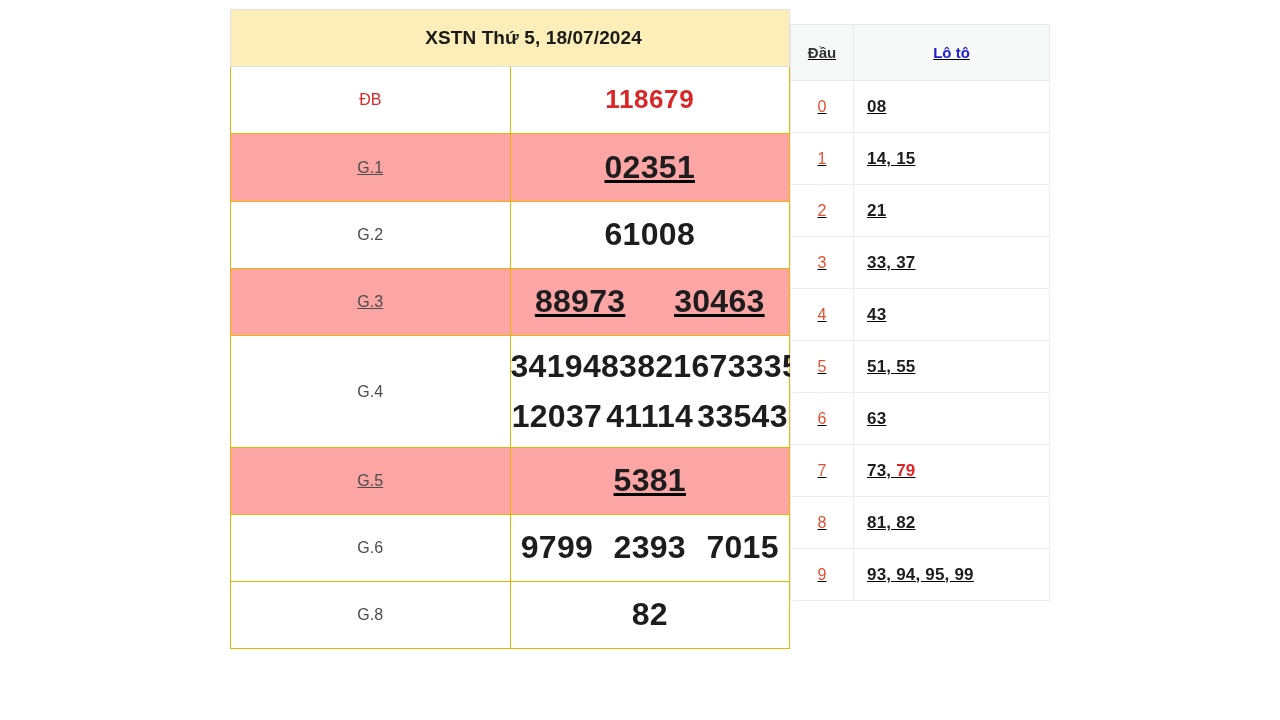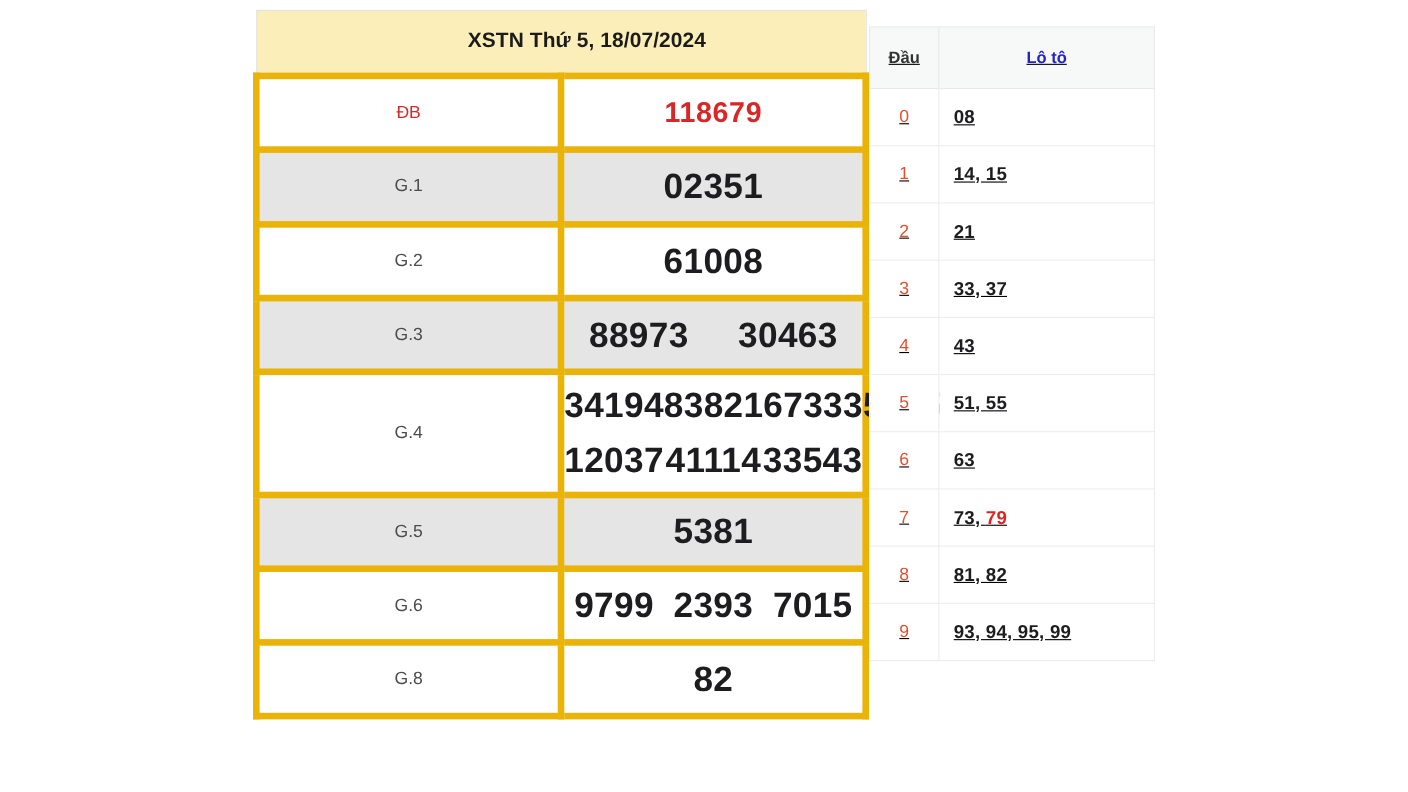--- a/index.html
+++ b/index.html
@@ -38,25 +38,26 @@
     font-size: 19px;
     font-weight: bold;
     color: #1b1b1b;
     border: 1px solid #e3e3e3;
     border-bottom: 1px solid #e0e0e0;
     letter-spacing: 0.1px;
     padding-left: 48px;
   }
 
   .prize-row > td {
-    border: 6px solid #eab308;
+    border: 1px solid #eab308;
   }
 
   .prize-row.shade > td {
-    background: #e5e5e5;
+    background: #fca5a5;
+    text-decoration: underline;
   }
   .prize-row.plain > td {
     background: #ffffff;
   }
 
   .prize-label {
     width: 57px;
     text-align: center;
     vertical-align: middle;
     font-size: 16px;

